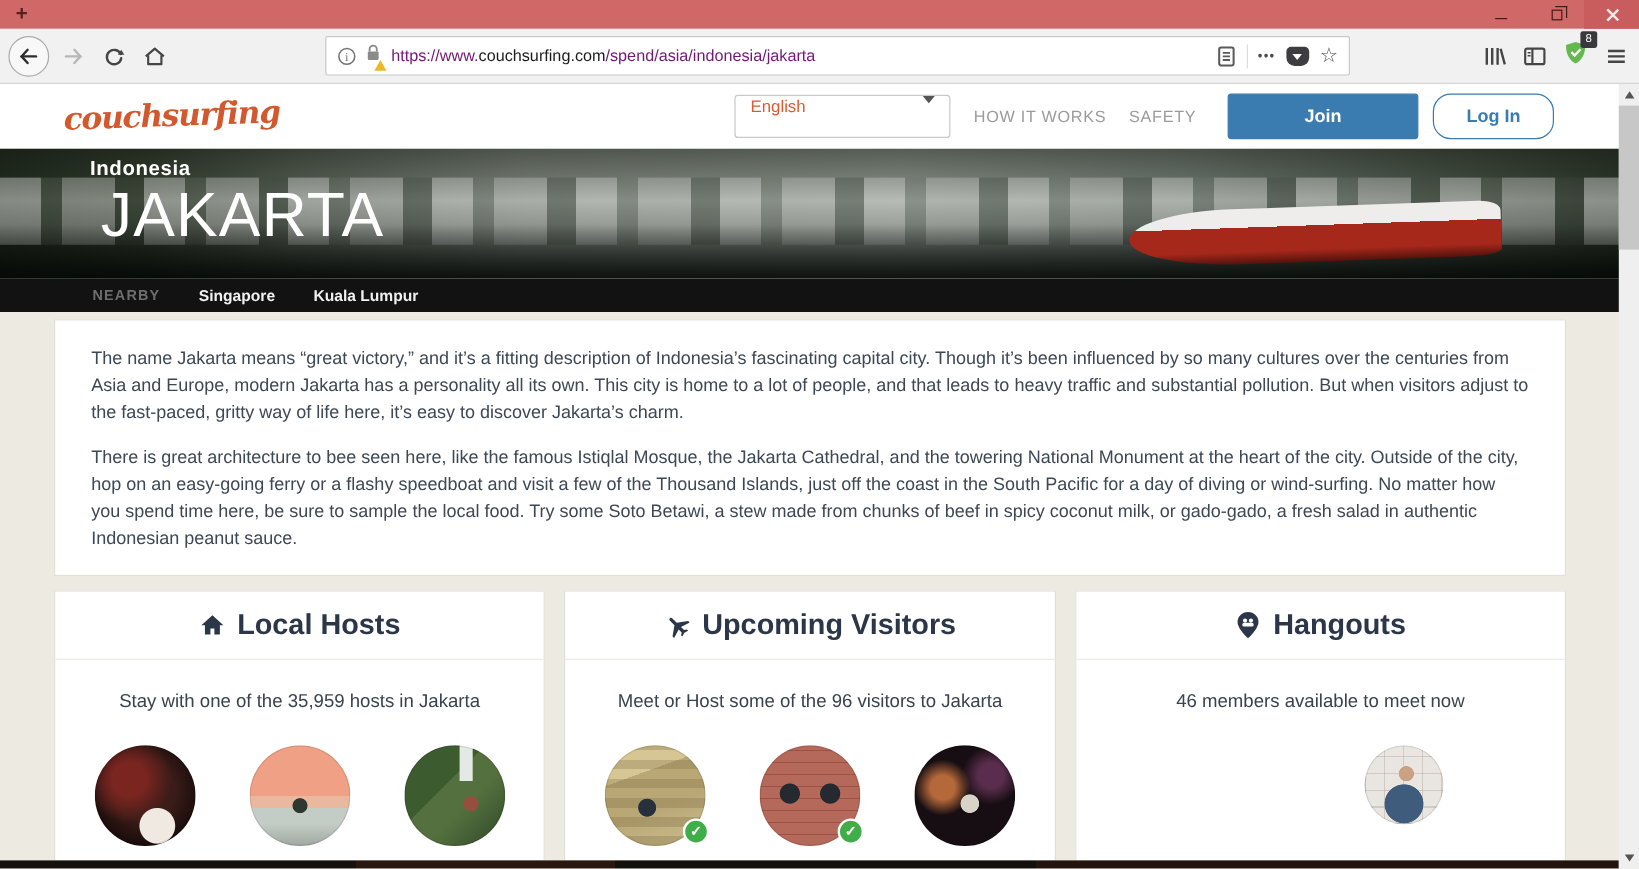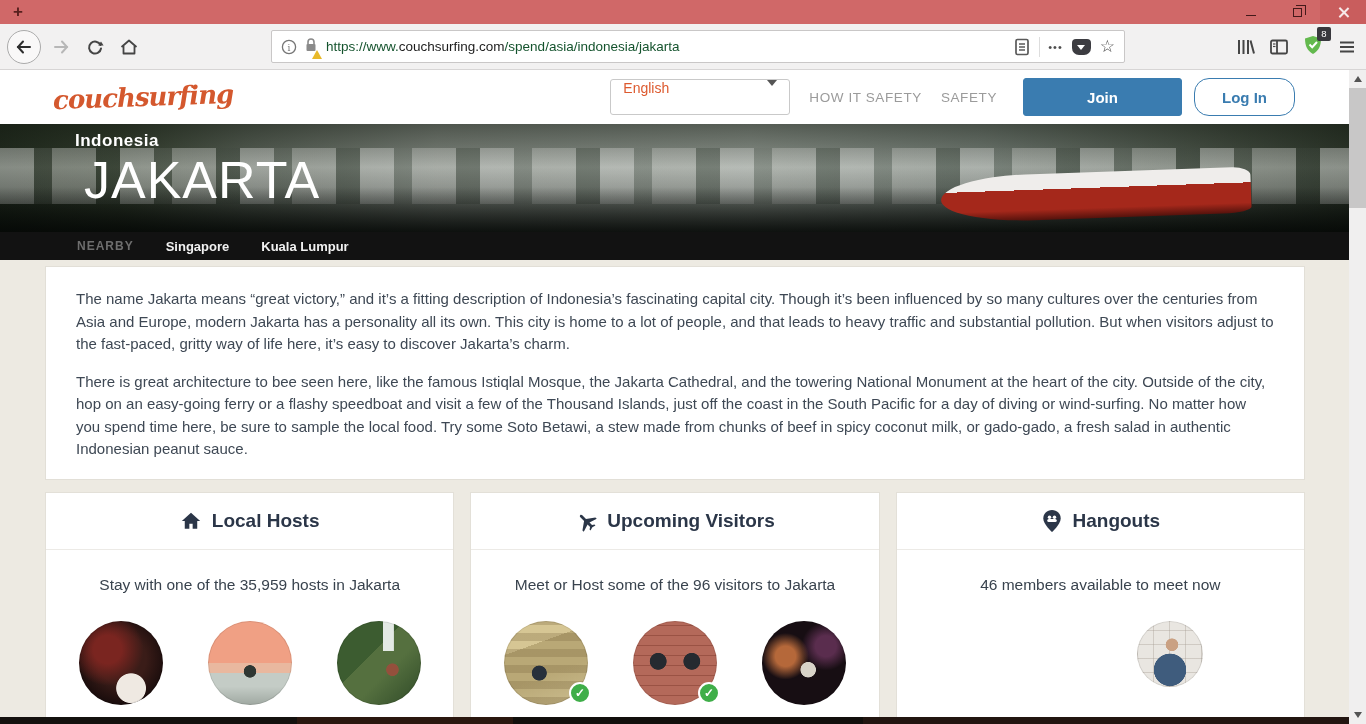--- a/index.html
+++ b/index.html
@@ -22,21 +22,21 @@
   .glyph-x::before,.glyph-x::after { content:""; position:absolute; left:5px; top:-1px; width:1.8px; height:13px; background:#f7eaea; }
   .glyph-x::before { transform:rotate(45deg); } .glyph-x::after { transform:rotate(-45deg); }
 
   
   .toolbar { height:46px; background:#f2f1f1; border-bottom:1px solid #d7d5d5; display:flex; align-items:center; }
   .tb-icon { display:flex; align-items:center; justify-content:center; }
   .back-btn { width:34px; height:34px; border:1px solid #ababab; border-radius:50%; background:#f9f8f8; margin-left:7px; }
   .fwd-btn,.reload-btn,.home-btn { width:28px; height:28px; margin-left:6px; }
   .urlbar { margin-left:128px; width:854px; height:33px; background:#fff; border:1px solid #c9c7c7; border-radius:2px; display:flex; align-items:center; padding:0 9px; }
   .url-text { font-size:13.5px; margin-left:8px; white-space:nowrap; overflow:hidden; flex:1; }
-  .url-dim { color:#14532d; } .url-domain { color:#1c1c1c; }
+  .url-dim { color:#701a75; } .url-domain { color:#1c1c1c; }
   .lockwrap { position:relative; margin-left:7px; }
   .warn-tri { position:absolute; right:-4px; bottom:-2px; width:0; height:0; border-left:5px solid transparent; border-right:5px solid transparent; border-bottom:9px solid #e8b929; }
   .url-sep { width:1px; height:20px; background:#ddd; margin:0 8px; }
   .dots { font-size:11px; letter-spacing:1px; color:#4c4c4c; }
   .pocket { width:19px; height:16px; background:#3c3c41; border-radius:4px 4px 7px 7px; display:flex; align-items:center; justify-content:center; margin:0 9px; }
   .pocket::after { content:""; width:0; height:0; border-left:4px solid transparent; border-right:4px solid transparent; border-top:5px solid #fff; margin-top:1px; }
   .star { font-size:17px; color:#4a4a4a; line-height:1; }
   .tb-right { margin-left:auto; display:flex; align-items:center; margin-right:8px; }
   .tb-right > * { margin-left:12px; }
   .shieldwrap { position:relative; }
@@ -73,21 +73,21 @@
   .nearby-label { color:#6e6e6e; font-size:12px; font-weight:bold; letter-spacing:1px; }
   .nearby-city { color:#f1f1f1; font-size:13px; font-weight:bold; margin-left:32px; }
 
   
   .intro-box { margin:6px 61px 0 45px; height:214px; overflow:hidden; background:#fff; border:1px solid #e2dfd7; padding:21px 30px; color:#3e4854; font-size:15px; line-height:22.5px; }
   .intro-box p + p { margin-top:15px; }
 
   
   .cards { display:flex; gap:16px; margin:12px 61px 0 45px; height:226px; }
   .card { flex:1; background:#fff; border:1px solid #e3e0d8; overflow:hidden; }
-  .card-head { height:57px; display:flex; align-items:center; justify-content:center; gap:10px; border-bottom:1px solid #eceae6; color:#2b3648; font-size:19px; font-weight:bold; }
+  .card-head { height:57px; display:flex; align-items:center; justify-content:center; gap:10px; border-bottom:1px solid #eceae6; color:#2b3648; font-size:24px; font-weight:bold; }
   .card-head svg { flex:0 0 auto; }
   .card-sub { text-align:center; margin-top:26px; font-size:15.5px; color:#39434e; }
   .avatars { display:flex; justify-content:center; gap:45px; margin-top:27px; }
   .avatars.single { justify-content:flex-start; padding-left:240px; }
   .avatar { width:84px; height:84px; border-radius:50%; position:relative; box-shadow:inset 0 0 0 1px rgba(0,0,0,.10); flex:0 0 auto; }
   .avatar.small { width:66px; height:66px; }
   .badge { position:absolute; right:-3px; bottom:1px; width:22px; height:22px; border-radius:50%; background:#3fae49; border:2px solid #fff; color:#fff; font-size:12px; font-weight:bold; line-height:18px; text-align:center; }
 
   .av-c1a1 { background:
     radial-gradient(circle at 62% 80%, #efe9e2 0 17%, rgba(0,0,0,0) 18%),
@@ -242,21 +242,21 @@
     </div>
   </div>
 
   <div class="site-header">
     <span class="cs-logo">couchsurfing</span>
     <div class="hdr-right">
       <div class="lang-select">
         <span class="lang-label">English</span>
         <span class="caret"></span>
       </div>
-      <span class="hdr-nav">HOW IT SAFETY</span>
+      <span class="hdr-nav">HOW IT WORKS</span>
       <span class="hdr-nav">SAFETY</span>
       <div class="btn-join">Join</div>
       <div class="btn-login">Log In</div>
     </div>
   </div>
 
   <div class="hero">
     <div class="hero-country">Indonesia</div>
     <div class="hero-city">JAKARTA</div>
   </div>

